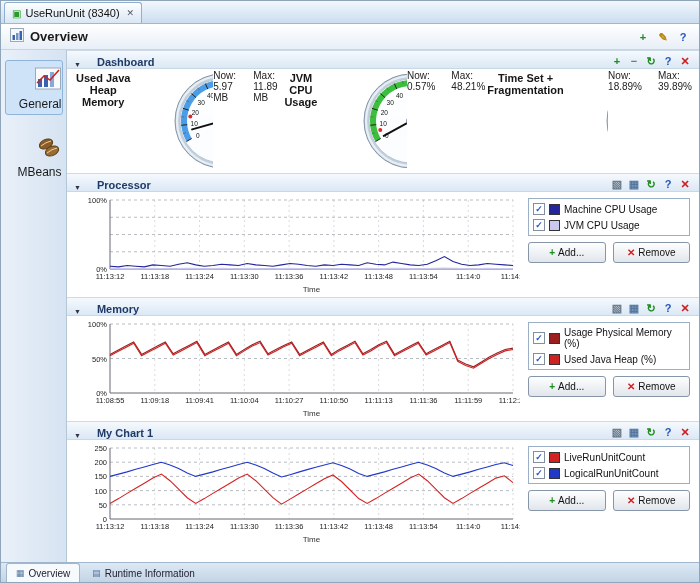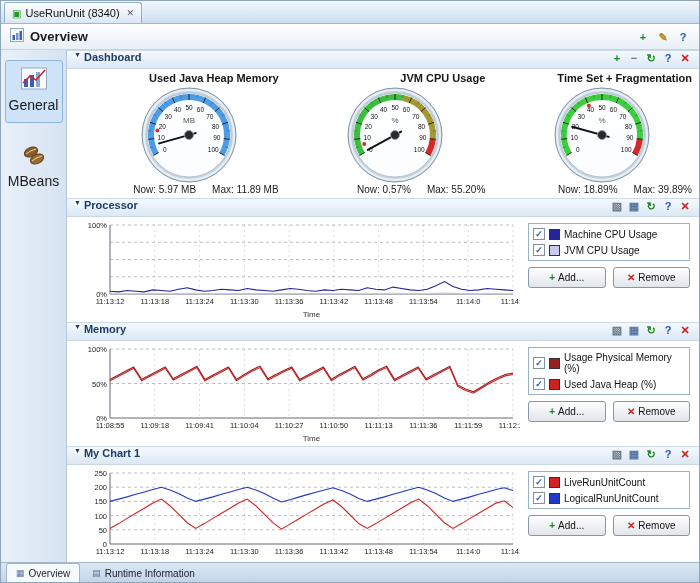--- a/index.html
+++ b/index.html
@@ -21,32 +21,32 @@
   .ico.red{color:#cc2020;}
   .ico.blue{color:#2255bb;}
   .ico.grey{color:#667788;}
   .ico.gold{color:#b8860b;}
   .ico.steel{color:#5577a0;}
 
   .main{flex:1;display:flex;min-height:0;}
 
   
   .sidebar{width:66px;flex:0 0 66px;background:linear-gradient(90deg,#e9f0f9,#d6e3f1);border-right:1px solid #b4c6d8;display:flex;flex-direction:column;align-items:center;padding-top:10px;gap:13px;box-sizing:border-box;}
-  .sb-item{width:56px;display:flex;flex-direction:column;align-items:center;gap:2px;padding:5px 0 9px;border:1px solid transparent;border-radius:3px;font-size:14px;color:#1b1b1b;cursor:pointer;}
+  .sb-item{width:56px;display:flex;flex-direction:column;align-items:flex-end;gap:2px;padding:5px 0 3px;border:1px solid transparent;border-radius:3px;font-size:12px;color:#1b1b1b;cursor:pointer;}
   .sb-item.selected{background:#cfe3f8;border-color:#8fb4da;}
 
   
   .content{flex:1;display:flex;flex-direction:column;background:#fff;min-width:0;overflow:hidden;}
-  .sec-header{height:17px;flex:0 0 17px;display:flex;align-items:flex-start;gap:3px;padding:0 7px;background:linear-gradient(#f5f9fd,#dbe8f5);border-top:1px solid #cddbe9;border-bottom:1px solid #c9d8e6;}
+  .sec-header{height:17px;flex:0 0 17px;display:flex;align-items:flex-end;gap:16px;padding:0 7px;background:linear-gradient(#f5f9fd,#dbe8f5);border-top:1px solid #cddbe9;border-bottom:1px solid #c9d8e6;}
   .tri{font-size:7px;color:#334;cursor:pointer;}
   .sec-title{font-weight:bold;color:#1e3a66;font-size:11px;}
   .hdr-icons{display:flex;gap:3px;align-items:center;}
 
   .dash-body{display:flex;justify-content:space-around;padding:1px 6px 3px;}
-  .gauge-block{width:33%;display:flex;flex-direction:column;align-items:flex-end;}
+  .gauge-block{width:33%;display:flex;flex-direction:row;align-items:flex-start;}
   .gauge-title{font-size:11px;font-weight:bold;color:#161616;text-align:center;margin-top:2px;}
   .gauge-stats{font-size:10px;color:#222;display:flex;gap:16px;justify-content:center;}
 
   .chart-body{display:flex;justify-content:space-between;padding:3px 9px 2px;gap:8px;}
   .side-col{width:162px;flex:0 0 162px;display:flex;flex-direction:column;gap:6px;padding-top:3px;}
   .legend-box{background:#fff;border:1px solid #9ab0c6;padding:4px 4px;display:flex;flex-direction:column;gap:4px;}
   .legend-row{display:flex;align-items:center;gap:4px;font-size:10px;color:#111;}
   .cb{width:10px;height:10px;flex:0 0 10px;border:1px solid #8290a0;background:#fff;display:inline-flex;align-items:center;justify-content:center;cursor:pointer;}
   .cb .tick{color:#1e5ad0;font-size:9px;line-height:1;font-weight:bold;}
   .swatch{width:9px;height:9px;flex:0 0 9px;border:1px solid #333;display:inline-block;}
@@ -226,21 +226,21 @@
               <text x="116.6295824562643" y="44.847524157501475" font-size="6.5" text-anchor="middle" fill="#111" font-family="Liberation Sans, sans-serif" font-weight="normal">80</text>
               <text x="117.84661307031165" y="56.4267969714943" font-size="6.5" text-anchor="middle" fill="#111" font-family="Liberation Sans, sans-serif" font-weight="normal">90</text>
               <text x="114.24871130596429" y="67.5" font-size="6.5" text-anchor="middle" fill="#111" font-family="Liberation Sans, sans-serif" font-weight="normal">100</text>
               <text x="90" y="39" font-size="8" text-anchor="middle" fill="#555" font-family="Liberation Sans, sans-serif" font-weight="normal">%</text>
               <circle cx="59.26686512165256" cy="59.91484271029522" r="2" fill="#e02828"></circle>
               <line x1="96.14400840577501" y1="47.645725009817184" x2="62.790819917282064" y2="65.85464638509532" stroke="#111" stroke-width="2" stroke-linecap="round"></line>
               <circle cx="90" cy="51" r="4.5" fill="#2a2a2a" stroke="#90a2b4" stroke-width="1"></circle>
             </svg>
           <div class="gauge-stats">
             <span>Now: 0.57%</span>
-            <span>Max: 55.20%</span>
+            <span>Max: 48.21%</span>
           </div>
         </div>
         <div class="gauge-block">
           <div class="gauge-title">Time Set + Fragmentation</div>
           <svg width="180" height="100">
               <circle cx="90" cy="51" r="47" fill="#c3d0dc" stroke="#8296a8" stroke-width="1"></circle>
               <circle cx="90" cy="51" r="45" fill="none" stroke="#eef4f9" stroke-width="2" opacity="0.85"></circle>
               <circle cx="90" cy="51" r="42" fill="#fcfdff" stroke="#b9c6d2" stroke-width="1"></circle>
               <ellipse cx="90" cy="33" rx="34" ry="14" fill="rgba(255,255,255,0.35)"></ellipse>
               <path d="M 57.09103465619133 70 A 38 38 0 1 1 127.79183202399439 54.97208160417083" fill="none" stroke="#3ccf3c" stroke-width="6"></path>

